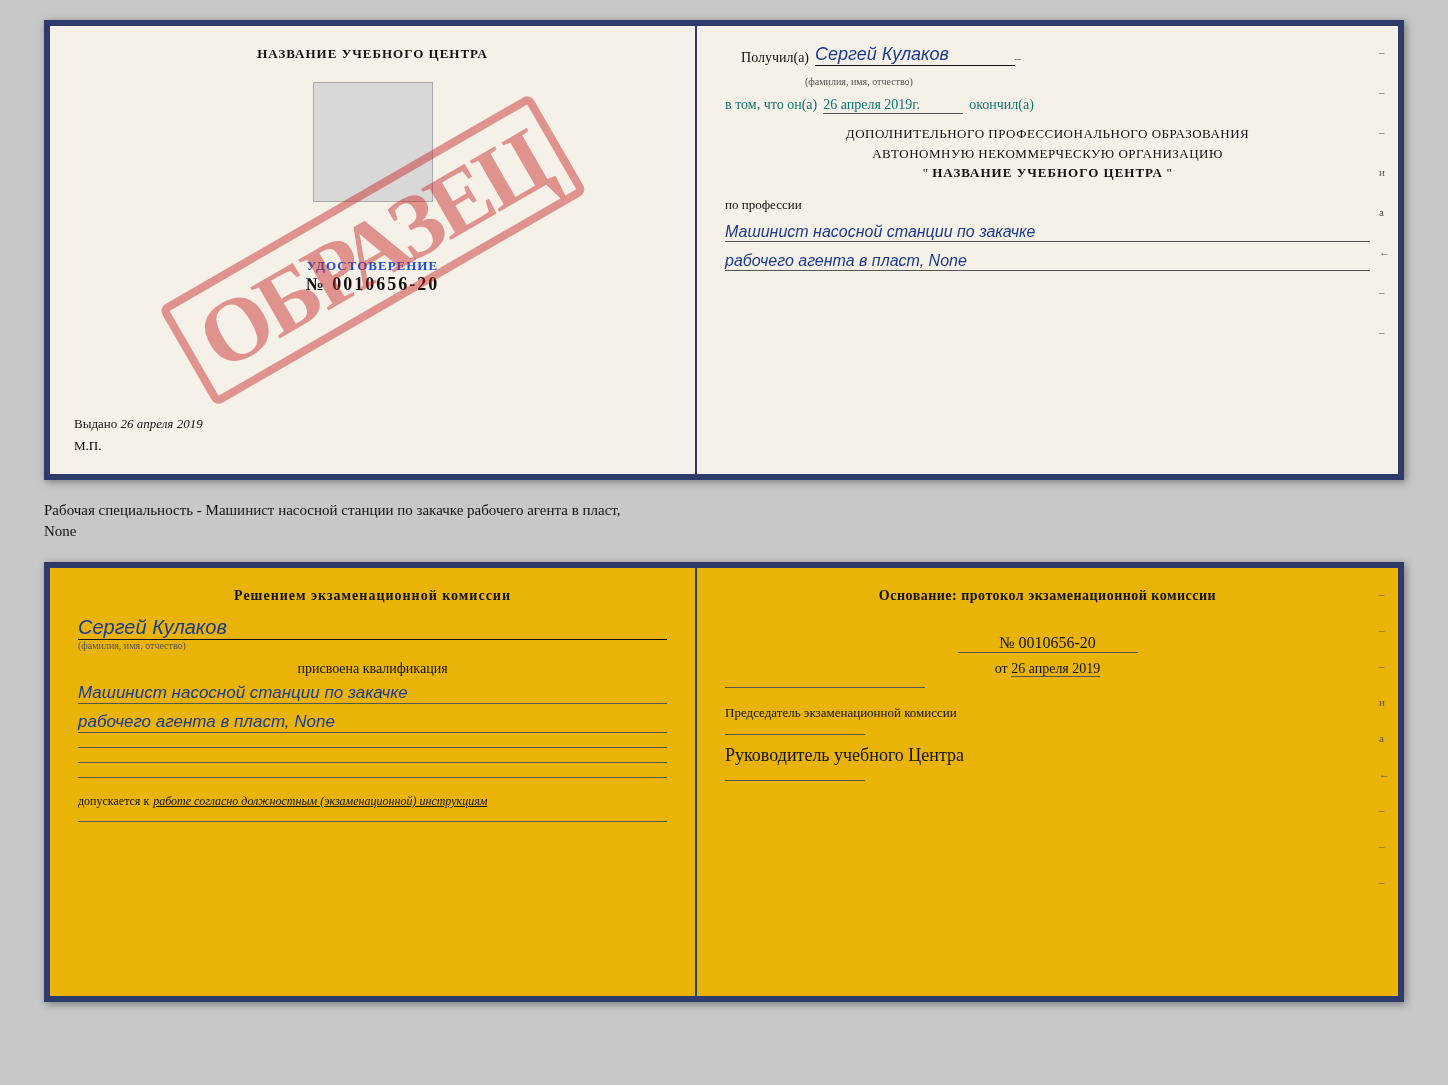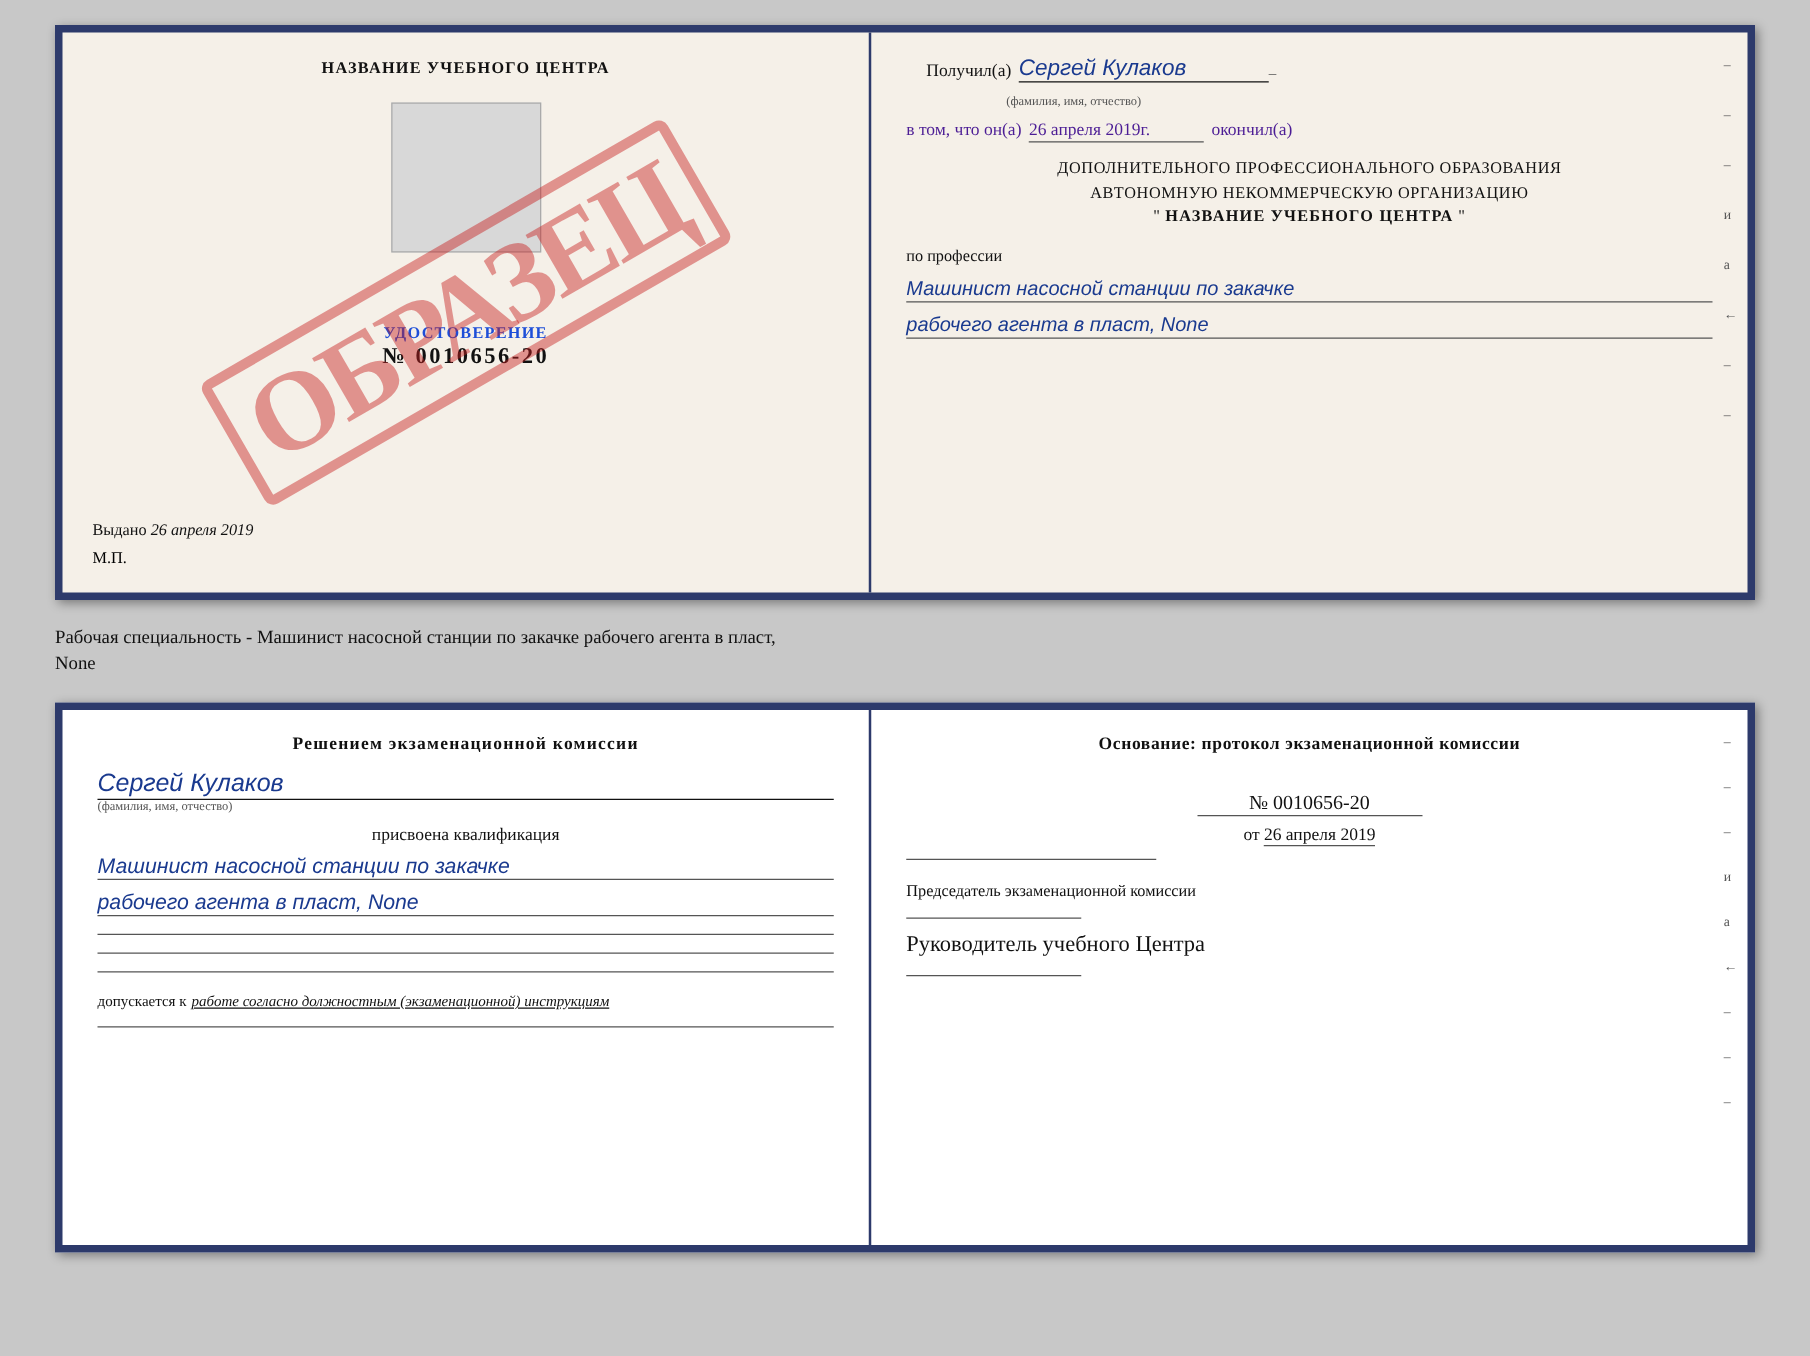--- a/index.html
+++ b/index.html
@@ -136,21 +136,21 @@
       font-family: 'Segoe UI', cursive, sans-serif;
       font-style: italic;
       color: #1a3a8f;
       font-size: 18px;
       border-bottom: 1px solid #111;
       min-width: 200px;
     }
 
     .date-line {
       font-size: 14px;
-      color: #4c1d95;
+      color: #0f766e;
       display: flex;
       align-items: baseline;
       gap: 6px;
     }
 
     .date-value {
       border-bottom: 1px solid #555;
       min-width: 140px;
     }
 
@@ -207,21 +207,21 @@
       font-size: 15px;
       color: #111;
       padding: 4px 0;
       line-height: 1.4;
     }
 
     
     .document-bottom {
       width: 1360px;
       height: 440px;
-      background: #ffffff;
+      background: #eab308;
       border: 6px solid #2d3a6b;
       display: flex;
       position: relative;
       box-shadow: 2px 2px 8px rgba(0,0,0,0.4);
     }
 
     
     .bottom-left {
       width: 48%;
       border-right: 2px solid #2d3a6b;

